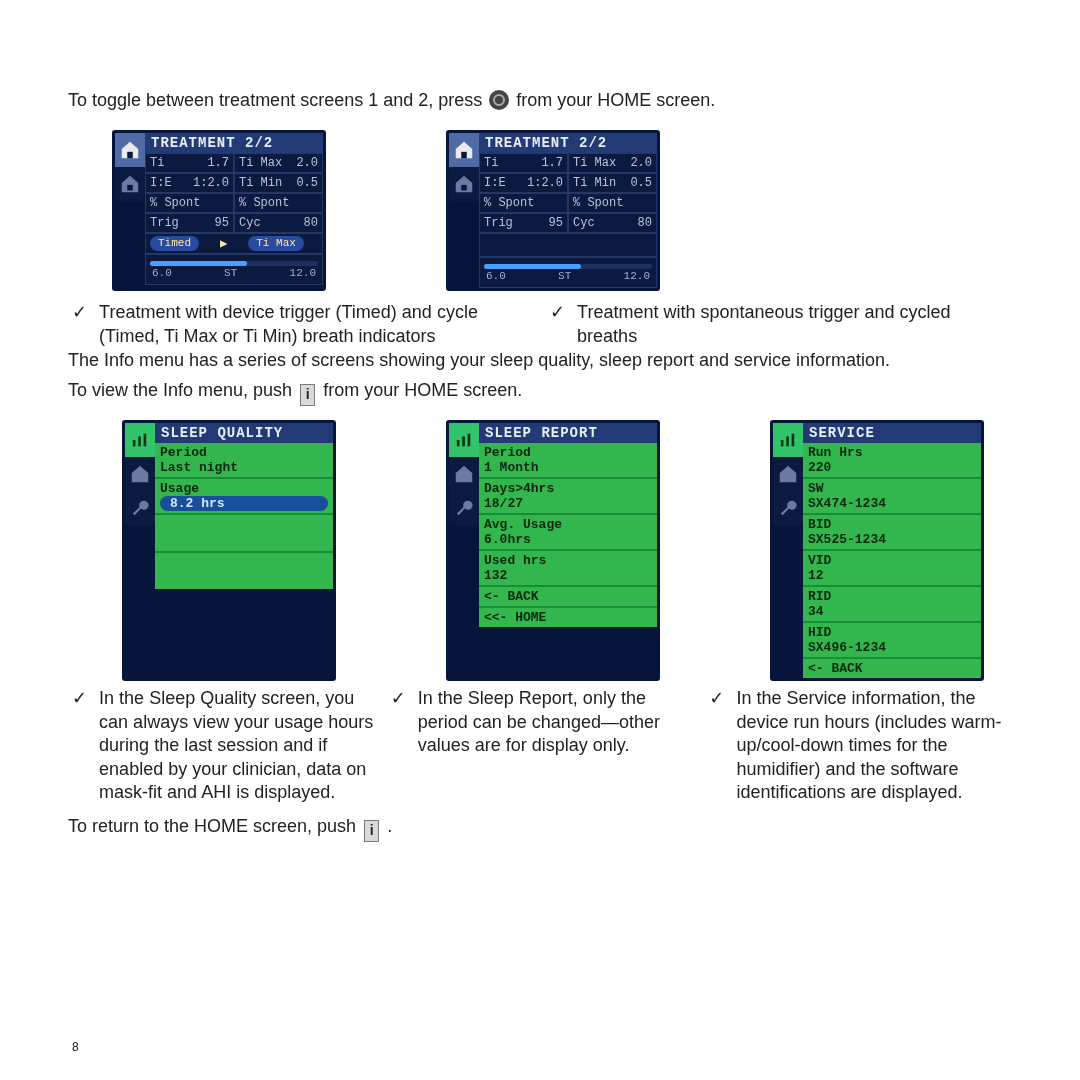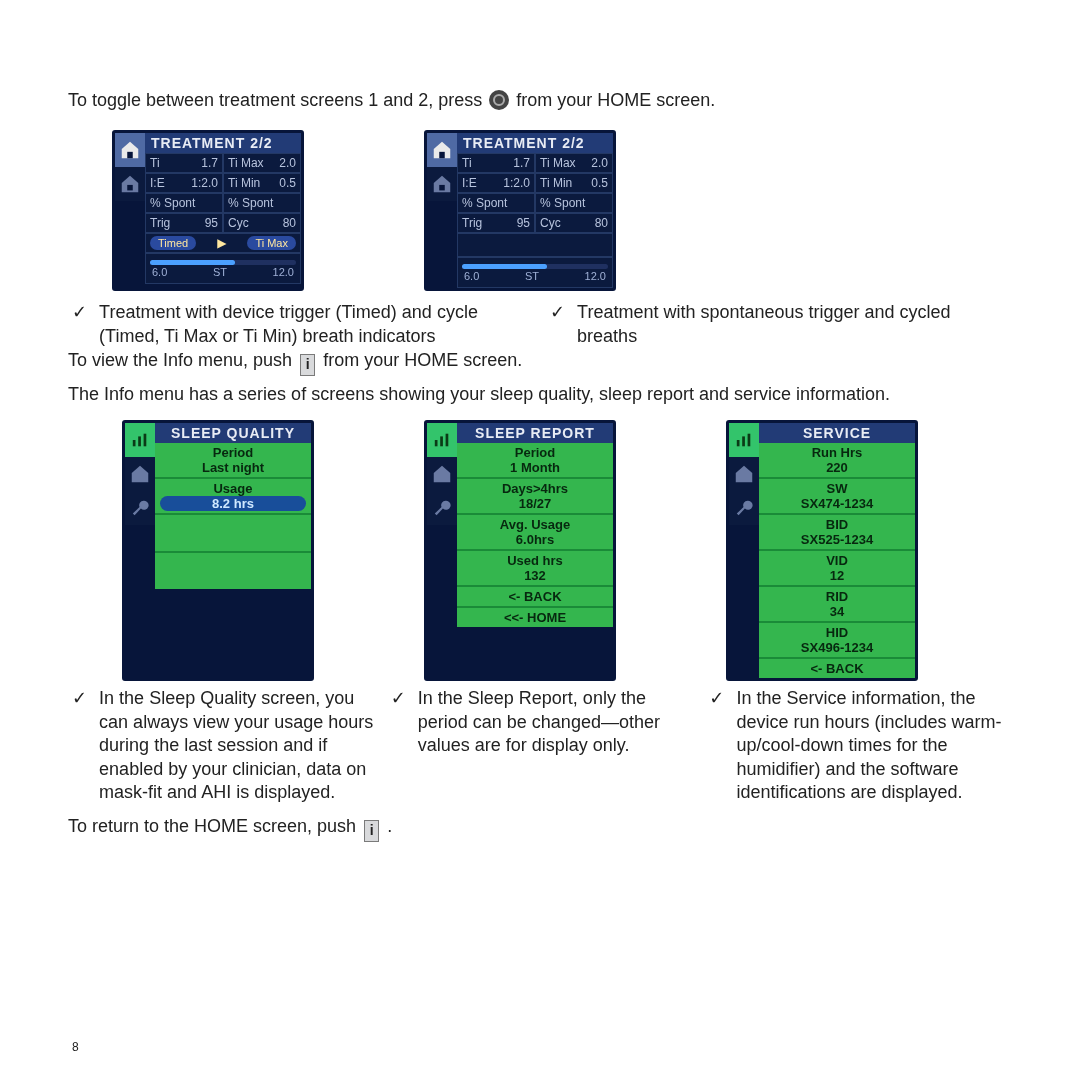--- a/index.html
+++ b/index.html
@@ -53,22 +53,23 @@
     display: flex;
     align-items: center;
     justify-content: center;
     font-size: 14px;
     font-weight: bold;
   }
   .tab-blue  { background: #4f6aa4; color: #000; }
   .tab-green { background: #33c46b; color: #000; }
   .tab-dark  { background: #0b1a3e; color: #eee; }
   .panel {
-    width: 156px;
+    width: 178px;
     background: #0b1a3e;
+    font-family: Liberation Mono, monospace;
   }
 
   .panel-title {
     background: #223b76;
     color: #e8ecf5;
     font-size: 14px;
     font-weight: bold;
     padding: 2px 6px;
     letter-spacing: 1px;
   }
@@ -177,21 +178,20 @@
 
   .fig-row-2 {
     display: flex;
     gap: 120px;
     margin: 16px 0 10px 44px;
   }
   .fig-row-3 {
     display: flex;
     gap: 110px;
     margin: 14px 0 6px 54px;
-    text-align: center;
   }
 
   .inline-btn {
     display: inline-block;
     vertical-align: -4px;
     width: 20px;
     height: 20px;
     border-radius: 50%;
     background: #444;
     position: relative;
@@ -384,26 +384,26 @@
       </div>
     </div>
     <div class="col-half">
       <div class="chk-line">
         <span class="chk">✓</span>
         <span>Treatment with spontaneous trigger and cycled breaths</span>
       </div>
     </div>
   </div>
 
+  <p class="body-text body-line">The Info menu has a series of screens showing your sleep quality, sleep report and service information.</p>
   <p class="body-text body-line">
     <span>To view the Info menu, push</span>
     <span class="info-btn">i</span>
     <span>from your HOME screen.</span>
   </p>
-  <p class="body-text body-line">The Info menu has a series of screens showing your sleep quality, sleep report and service information.</p>
 
   <div class="fig-row-3">
 
     <div class="device">
       <div class="device-inner">
         <div class="strip">
           <div class="tab tab-green">
                 <svg class="chart-svg" viewBox="0 0 20 20">
                   <rect x="2" y="10" width="3" height="7" fill="#0a3a16"></rect>
                   <rect x="8" y="6" width="3" height="11" fill="#0a3a16"></rect>

